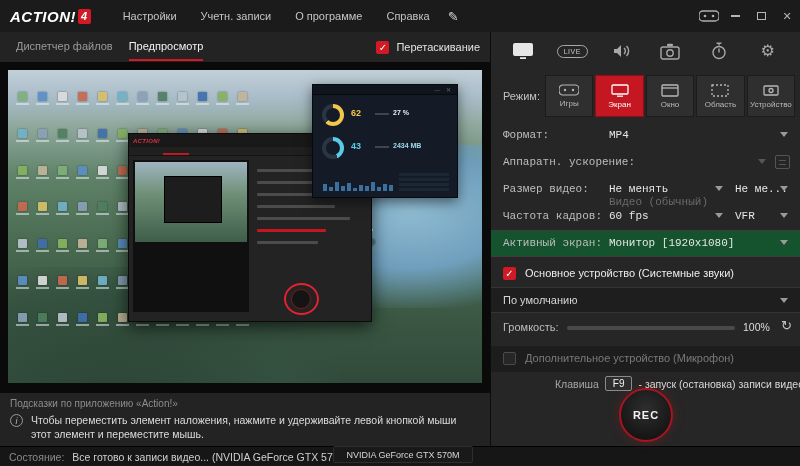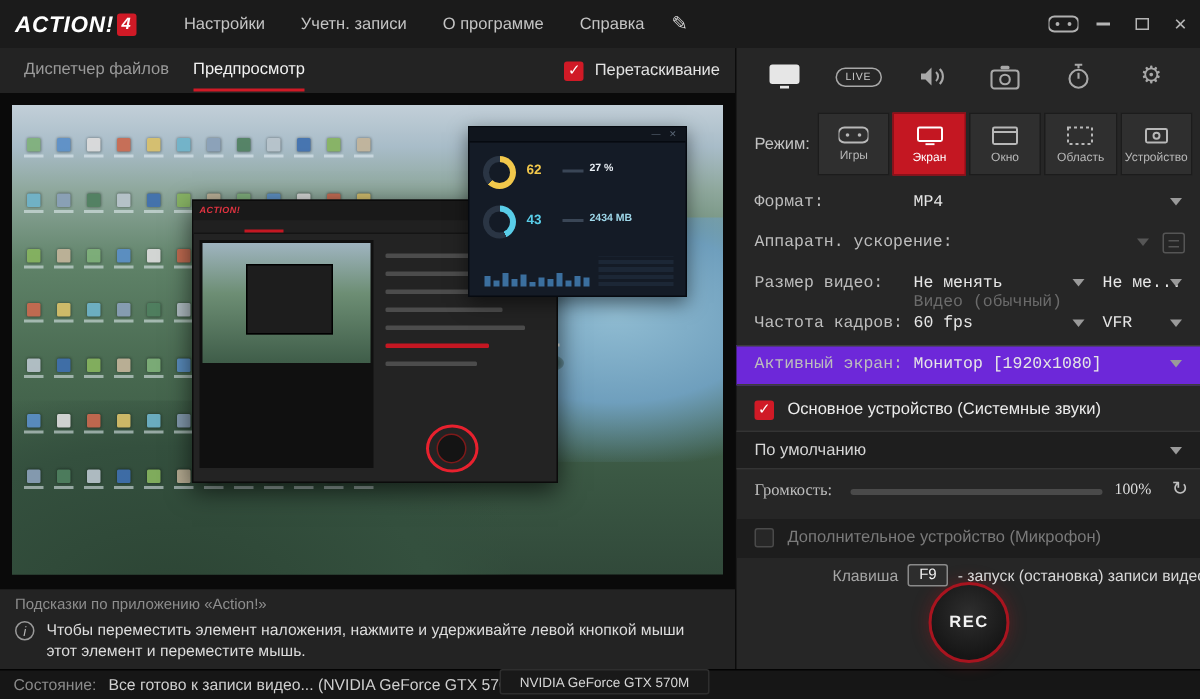--- a/index.html
+++ b/index.html
@@ -140,32 +140,32 @@
   .fvalue { position:absolute; left:118px; top:7px; font-size:11px; color:#e6e6e6; }
   .fvalue2 { position:absolute; left:244px; top:7px; font-size:11px; color:#e6e6e6; }
   .chev { position:absolute; top:10px; width:0; height:0; border-left:4px solid transparent;
     border-right:4px solid transparent; border-top:5px solid #9a9a9a; }
   .chev.r { right:12px; } .chev.m { left:224px; }
   .frow.dim .fvalue { color:#6b6b6b;margin-top:40px; }
   .frow.dim .chev { border-top-color:#565656; }
   .hw-extra { position:absolute; right:10px; top:6px; width:15px; height:14px; border:1px solid #555;
     border-radius:2px; }
   .hw-extra::before { content:""; position:absolute; left:3px; top:4px; right:3px; height:1px; background:#555; box-shadow:0 4px 0 #555; }
-  .frow.hl { background:#6d28d9; box-shadow:inset 0 1px 0 #3d3d3d, inset 0 -1px 0 #3d3d3d; }
+  .frow.hl { background:#14532d; box-shadow:inset 0 1px 0 #3d3d3d, inset 0 -1px 0 #3d3d3d; }
 
   .audio { position:absolute; top:228px; left:0; right:0; }
   .cb-row { position:relative; height:27px; }
   .cb-red { position:absolute; left:12px; top:7px; width:13px; height:13px; background:#d01a26;
     border-radius:2px; color:#fff; font-size:10px; line-height:13px; text-align:center; }
   .cb-label { position:absolute; left:34px; top:7px; font-size:11px; color:#ececec; }
   .devrow { position:relative; height:26px; background:#1e1e1e; border-top:1px solid #343434;
     border-bottom:1px solid #343434; }
   .dev-value { position:absolute; left:12px; top:6px; font-size:11px; color:#d6d6d6; }
   .devrow .chev { right:12px; top:10px; }
-  .volrow { position:relative; height:28px;font-family:Liberation Serif, serif; }
+  .volrow { position:relative; height:28px; }
   .vol-label { position:absolute; left:12px; top:8px; font-size:11px; color:#bdbdbd; }
   .vol-track { position:absolute; left:76px; top:13px; width:168px; height:4px; background:#4a4a4a; border-radius:2px; }
   .vol-fill { width:60%; height:100%; background:#d01a26; border-radius:2px; }
   .vol-value { position:absolute; left:252px; top:8px; font-size:10.5px; color:#dcdcdc; }
   .vol-reset { position:absolute; right:8px; top:5px; color:#c0c0c0; font-size:13px; cursor:default; }
   .microw { position:relative; height:26px; background:#1d1d1d; margin-top:5px; }
   .cb-empty { position:absolute; left:12px; top:6px; width:13px; height:13px; background:#272727;
     border:1px solid #4a4a4a; border-radius:2px; }
   .mic-label { position:absolute; left:34px; top:6px; font-size:11px; color:#7a7a7a; }
 

